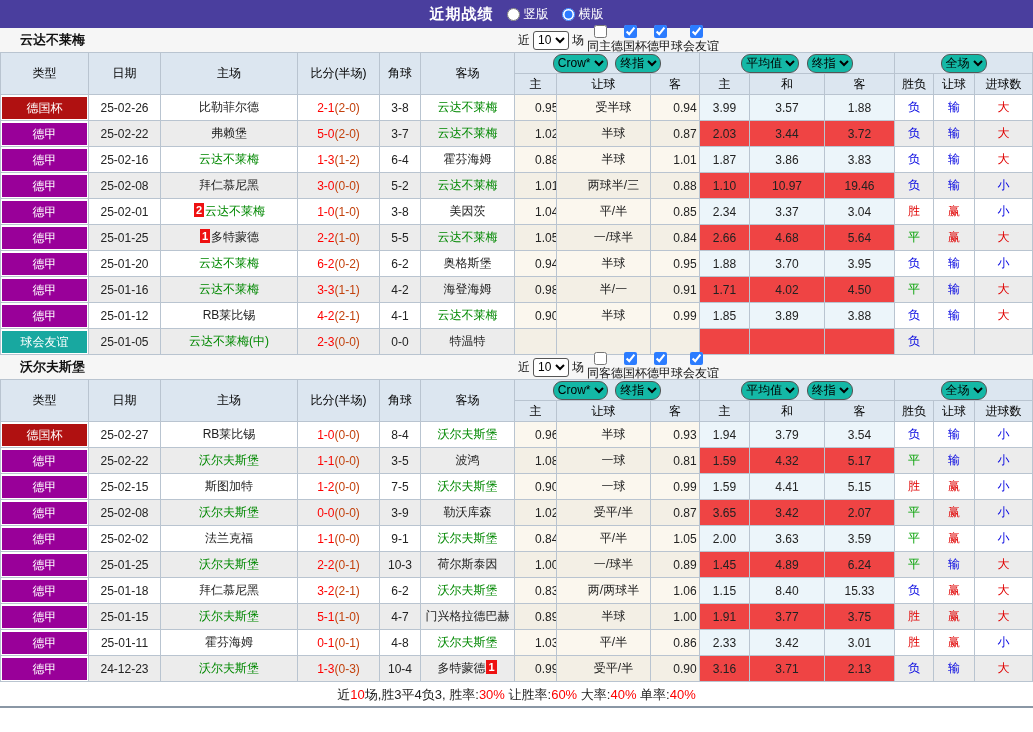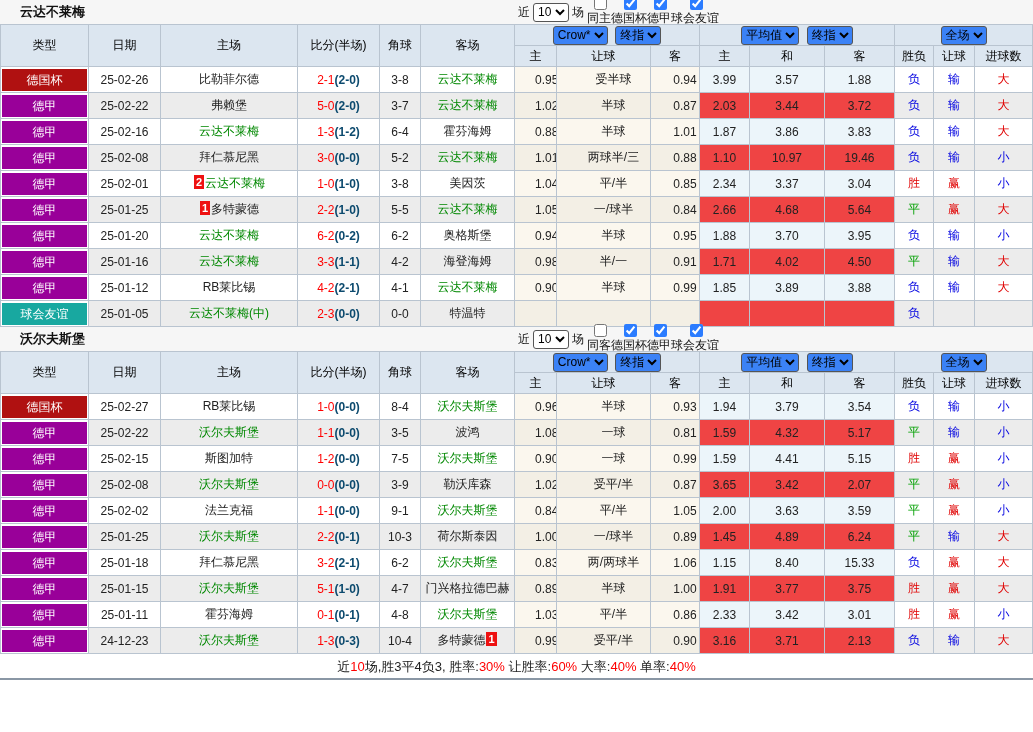--- a/index.html
+++ b/index.html
@@ -18,42 +18,53 @@
   .filter { position:absolute; right:314px; display:flex; align-items:center; font-size:12px; color:#111; }
   .filter .ftxt { margin:0 3px; }
   .filter select { font-size:12px; height:19px; border:1px solid #555; border-radius:3px; background:#fff; }
   .filter label { display:flex; align-items:center; cursor:pointer;flex-direction:column; }
   .filter input[type=checkbox] { width:13px; height:13px; margin:0 1px 0 3px; accent-color:#2b7cff; }
 
   
   table { border-collapse:collapse; table-layout:fixed; width:1033px; font-size:12px; color:#222; }
   th, td { border:1px solid #b9c4d0; text-align:center; padding:0; overflow:hidden; white-space:nowrap; }
   thead th { background:#dce6f0; font-weight:normal; height:21px; color:#000; }
-  thead .selcell select { font-size:12px; height:19px; border:1px solid #555; border-radius:3px; background:#3b82f6; margin:0 2px; }
+  thead .selcell select { font-size:12px; height:19px; border:1px solid #555; border-radius:9px; background:#14b8a6; margin:0 2px; }
   tbody td { height:26px; }
   tr.alt td { background:#ececec; }
   td.c-type, tr.alt td.c-type { background:#fff; padding:0; }
   .pill { display:block; margin:1px 1px; height:22px; line-height:22px; color:#fff; }
   .pill.cup { background:#b01111; }
   .pill.league { background:#990099; }
   .pill.friendly { background:#18a8a0; }
   td.crow { background:#fbf7ee;padding-left:20px; }  tr.alt td.crow { background:#f3efe5; }
   td.avg  { background:#ecf5fa; }  tr.alt td.avg  { background:#ef4444; }
   .tname.green { color:#008800; }
-  .ft { color:#ff0000; } .ht { color:#0c4a6e;font-weight:bold; }
+  .ft { color:#ff0000; } .ht { color:#c2410c; }
   .badge { display:inline-block; background:#ee1111; color:#fff; font-size:11px; font-weight:bold; line-height:14px; padding:0 2px; margin:0 1px; vertical-align:1px; }
   .res-red { color:#e00000; } .res-blue { color:#0000e0; } .res-green { color:#00a000; }
 
   .summary { height:26px; line-height:25px; text-align:center; font-size:13px; color:#222; border-bottom:2px solid #8a97a5; background:#fff; }
   .summary .red { color:#ff0000; }
 </style>
 </head>
 <body>
 
 <div class="page">
+  <div class="topbar">
+    <span class="tb-title">近期战绩</span>
+    <label class="tb-radio">
+      <input type="radio" name="layout" style="">
+      <span>竖版</span>
+    </label>
+    <label class="tb-radio">
+      <input type="radio" name="layout" checked="" style="">
+      <span>横版</span>
+    </label>
+  </div>
   <div id="sections">
       <div class="section">
     <div class="sec-head">
       <span class="team-name">云达不莱梅</span>
       <span class="filter">
         <span class="ftxt">近</span>
         <select><option>10</option></select>
         <span class="ftxt">场</span>
         <label>
               <input type="checkbox" style="">

